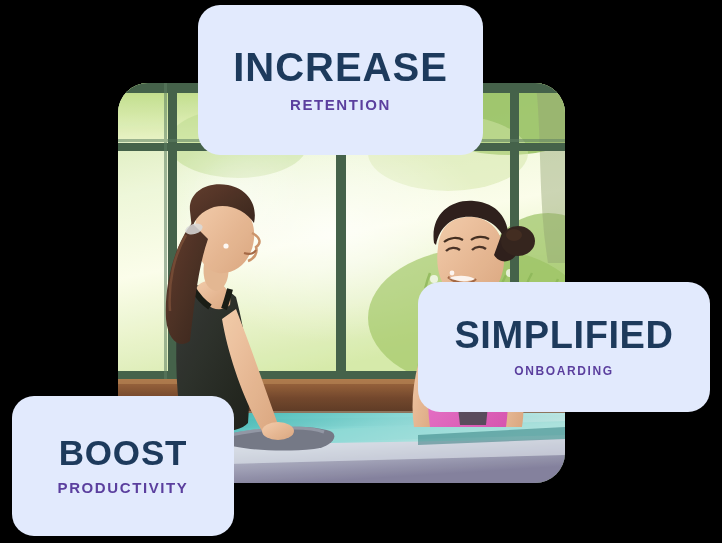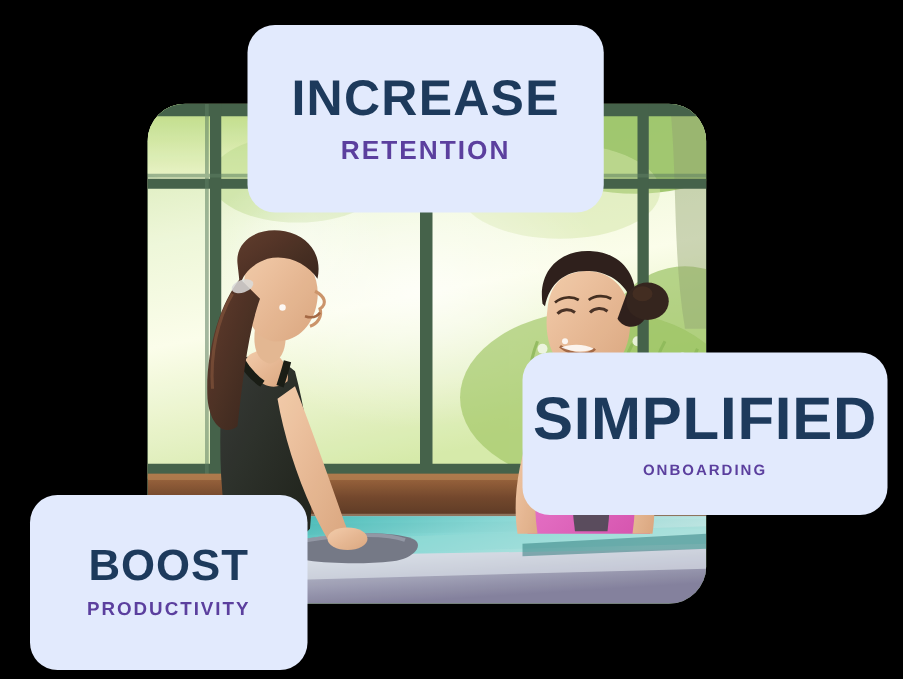--- a/index.html
+++ b/index.html
@@ -54,39 +54,39 @@
   .card-sub {
     color: #5b3f9e;
     font-weight: bold;
     letter-spacing: 1.6px;
     line-height: 1.1;
     white-space: nowrap;
   }
 
   
   #card-increase {
-    left: 198px; top: 20px;
+    left: 198px; top: 5px;
     width: 285px; height: 150px;
     z-index: 5;
   }
   #card-increase .card-title { font-size: 40px; letter-spacing: 1px; }
-  #card-increase .card-sub   { font-size: 21px; margin-top: 9px; }
+  #card-increase .card-sub   { font-size: 15px; margin-top: 9px; }
 
   
   #card-simplified {
     left: 418px; top: 282px;
     width: 292px; height: 130px;
     z-index: 6;
   }
-  #card-simplified .card-title { font-size: 48px; letter-spacing: 0.6px; }
+  #card-simplified .card-title { font-size: 38px; letter-spacing: 0.6px; }
   #card-simplified .card-sub   { font-size: 12px; margin-top: 9px; }
 
   
   #card-boost {
-    left: 24px; top: 396px;
+    left: 12px; top: 396px;
     width: 222px; height: 140px;
     z-index: 7;
   }
   #card-boost .card-title { font-size: 35px; letter-spacing: 0.8px; }
   #card-boost .card-sub   { font-size: 15px; margin-top: 8px; }
 </style>
 </head>
 <body>
 
 <div id="stage">

